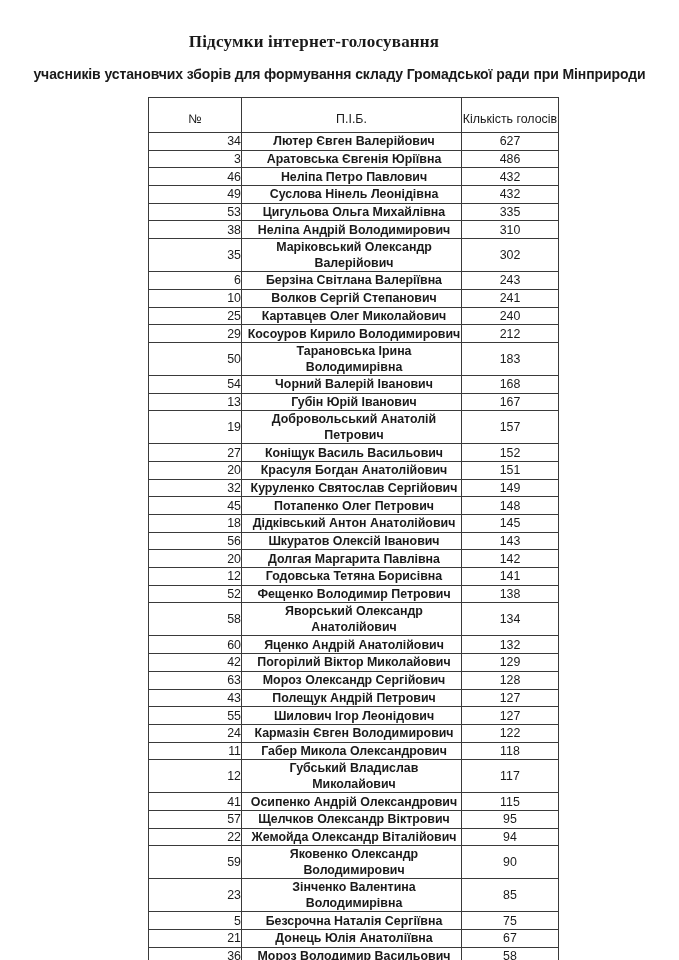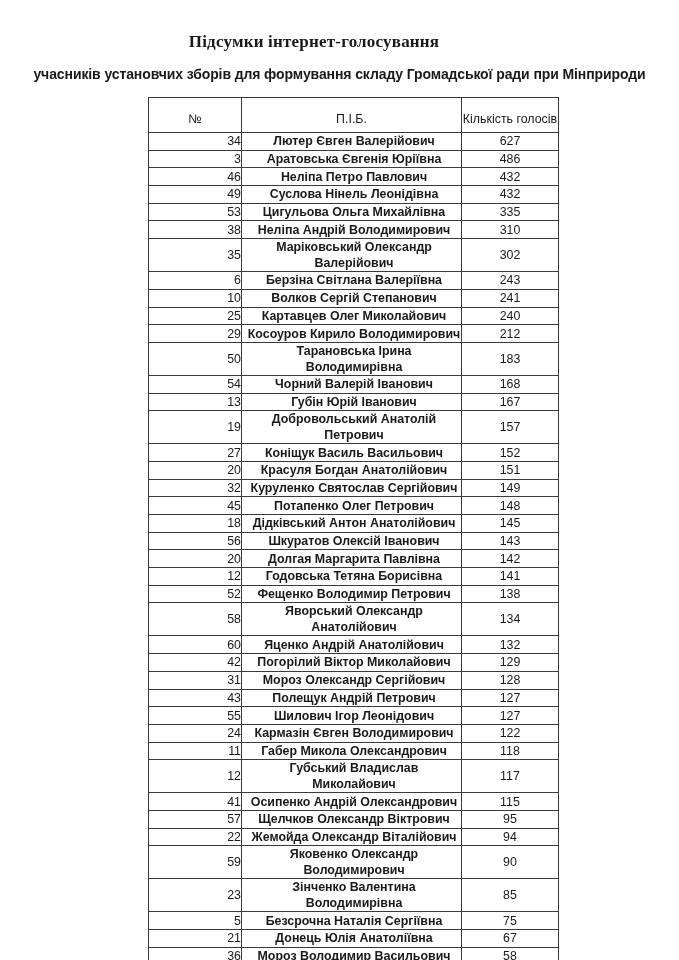--- a/index.html
+++ b/index.html
@@ -214,21 +214,21 @@
         <td class="col-num">60</td>
         <td class="col-name">Яценко Андрій Анатолійович</td>
         <td class="col-votes">132</td>
       </tr>
       <tr>
         <td class="col-num">42</td>
         <td class="col-name">Погорілий Віктор Миколайович</td>
         <td class="col-votes">129</td>
       </tr>
       <tr>
-        <td class="col-num">31</td>
+        <td class="col-num">63</td>
         <td class="col-name">Мороз Олександр Сергійович</td>
         <td class="col-votes">128</td>
       </tr>
       <tr>
         <td class="col-num">43</td>
         <td class="col-name">Полещук Андрій Петрович</td>
         <td class="col-votes">127</td>
       </tr>
       <tr>
         <td class="col-num">55</td>

